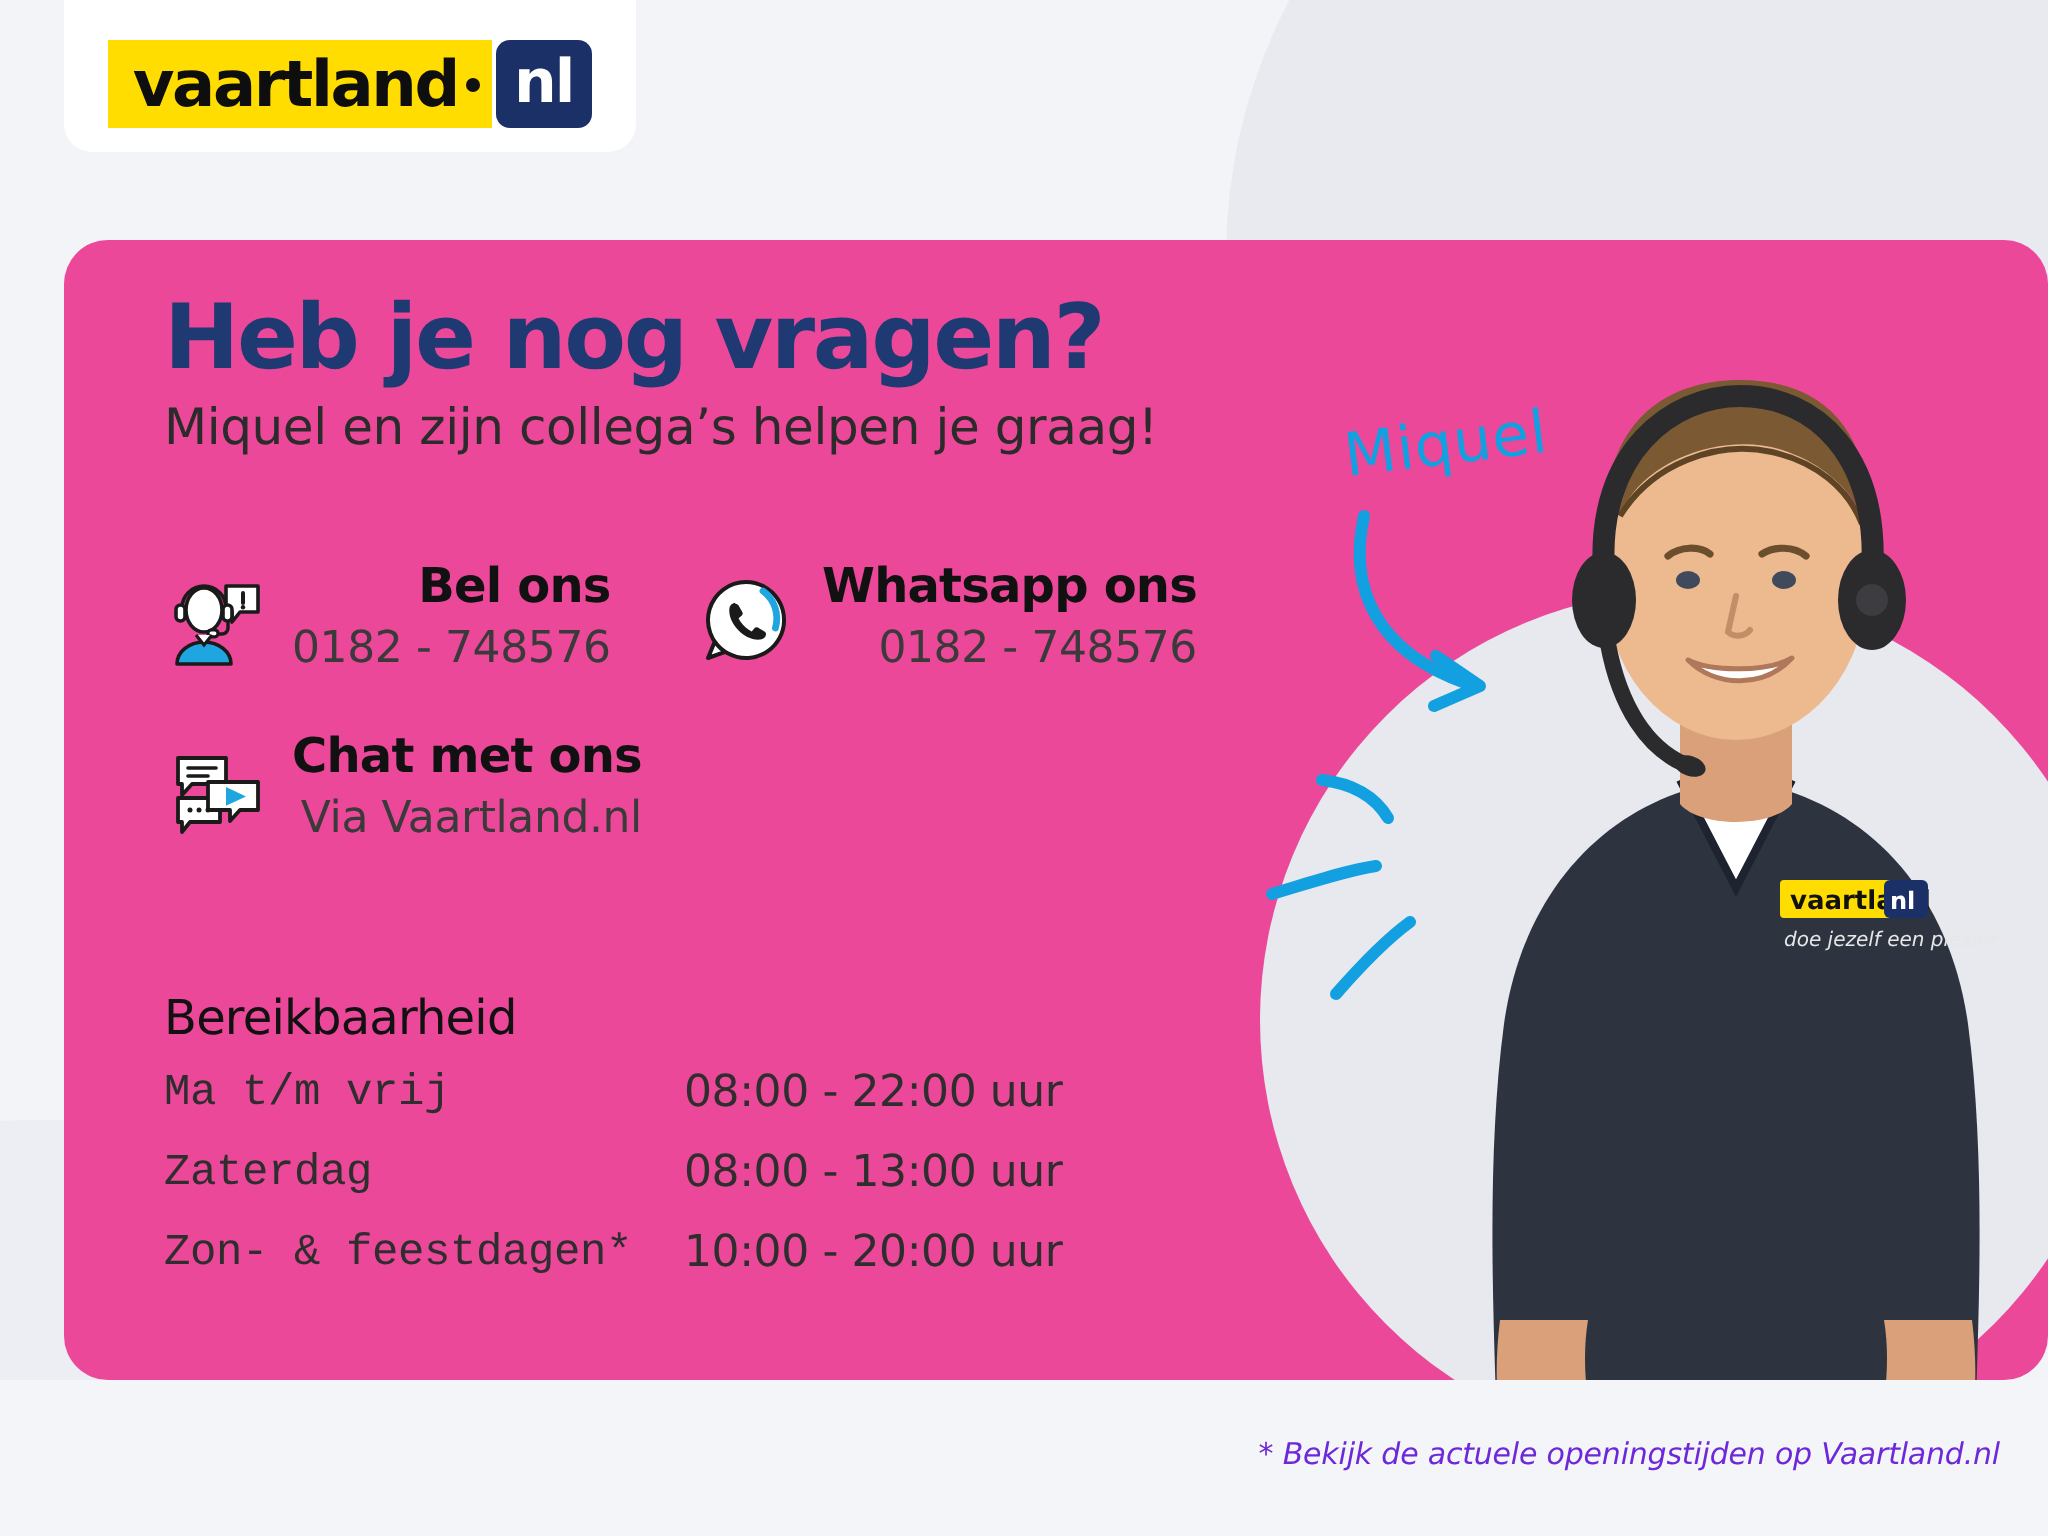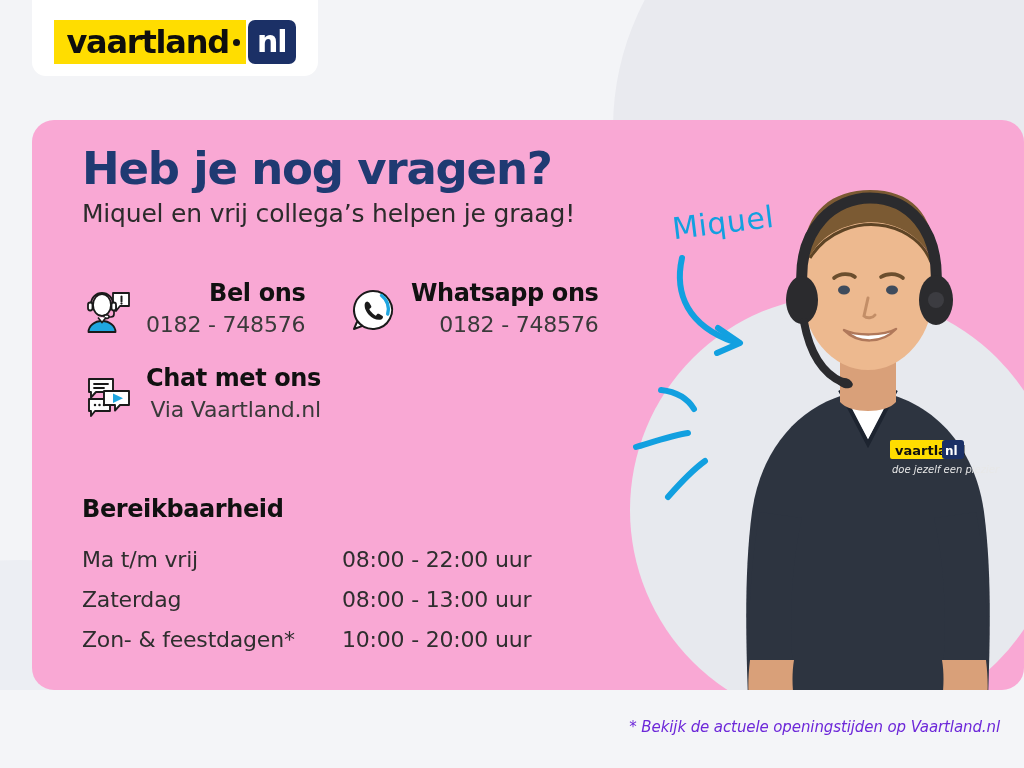--- a/index.html
+++ b/index.html
@@ -53,21 +53,21 @@
     padding:0 9px;margin-left:2px;
   }
   .logo-nl{
     font-family:"DejaVu Sans", sans-serif;
     font-weight:700;font-size:30px;color:#fff;letter-spacing:-1px;line-height:1;
   }
 
   
   .main-card{
     position:absolute;left:32px;top:120px;width:992px;height:570px;
-    background:#f9a8d4;border-radius:22px;
+    background:#ec4899;border-radius:22px;
   }
 
   
   .content{position:absolute;left:50px;top:24px;width:560px;}
   .headline{
     font-family:"DejaVu Sans", sans-serif;
     font-size:45px;font-weight:700;color:#1f3a72;
     letter-spacing:-1.2px;margin:0 0 4px 0;line-height:1.1;
   }
   .subtitle{
@@ -95,30 +95,30 @@
     font-family:"DejaVu Sans", sans-serif;
     font-size:22px;color:#3a3a3a;line-height:1.35;margin-top:2px;
     letter-spacing:-.2px;
   }
   .row-chat{margin-top:26px;}
 
   
   .hours{position:absolute;left:50px;top:375px;width:520px;}
   .hours-title{
     font-family:"DejaVu Sans", sans-serif;
-    font-size:24px;font-weight:700;color:#111;letter-spacing:-.4px;
-    margin-bottom:17px;
+    font-size:24px;font-weight:400;color:#111;letter-spacing:-.4px;
+    margin-bottom:4px;
   }
   .hours-table{width:475px;border-collapse:collapse;}
   .hours-table td{
     font-family:"DejaVu Sans", sans-serif;
     font-size:22px;color:#2e2e2e;padding:4px 0;letter-spacing:-.2px;
     line-height:1.45;
   }
-  .hours-table td.day{width:260px;}
+  .hours-table td.day{width:260px;font-family:Liberation Mono, monospace;}
 
   
   .person-wrap{
     position:absolute;left:600px;top:120px;width:424px;height:570px;
     overflow:hidden;border-top-right-radius:22px;border-bottom-right-radius:22px;
   }
   .person-circle{
     position:absolute;left:30px;top:175px;width:430px;height:430px;
     background:#e7e9ee;border-radius:50%;
   }
@@ -164,21 +164,21 @@
       <div class="logo-navy">
         <span class="logo-nl">nl</span>
       </div>
     </div>
   </div>
 
   <div class="main-card">
 
     <div class="content">
       <h1 class="headline">Heb je nog vragen?</h1>
-      <p class="subtitle">Miquel en vrij collega’s helpen je graag!</p>
+      <p class="subtitle">Miquel en zijn collega’s helpen je graag!</p>
     </div>
 
     <div class="contacts">
 
       <div class="contact-row">
 
         <div class="contact-item call">
           <span class="contact-icon">
             <svg viewBox="0 0 52 52" fill="none">
               <path d="M31 9 H47 V22 H38 L34 27 V22 H31 Z" stroke="#1a1a1a" stroke-width="1.8" fill="#fff" stroke-linejoin="round"></path>

